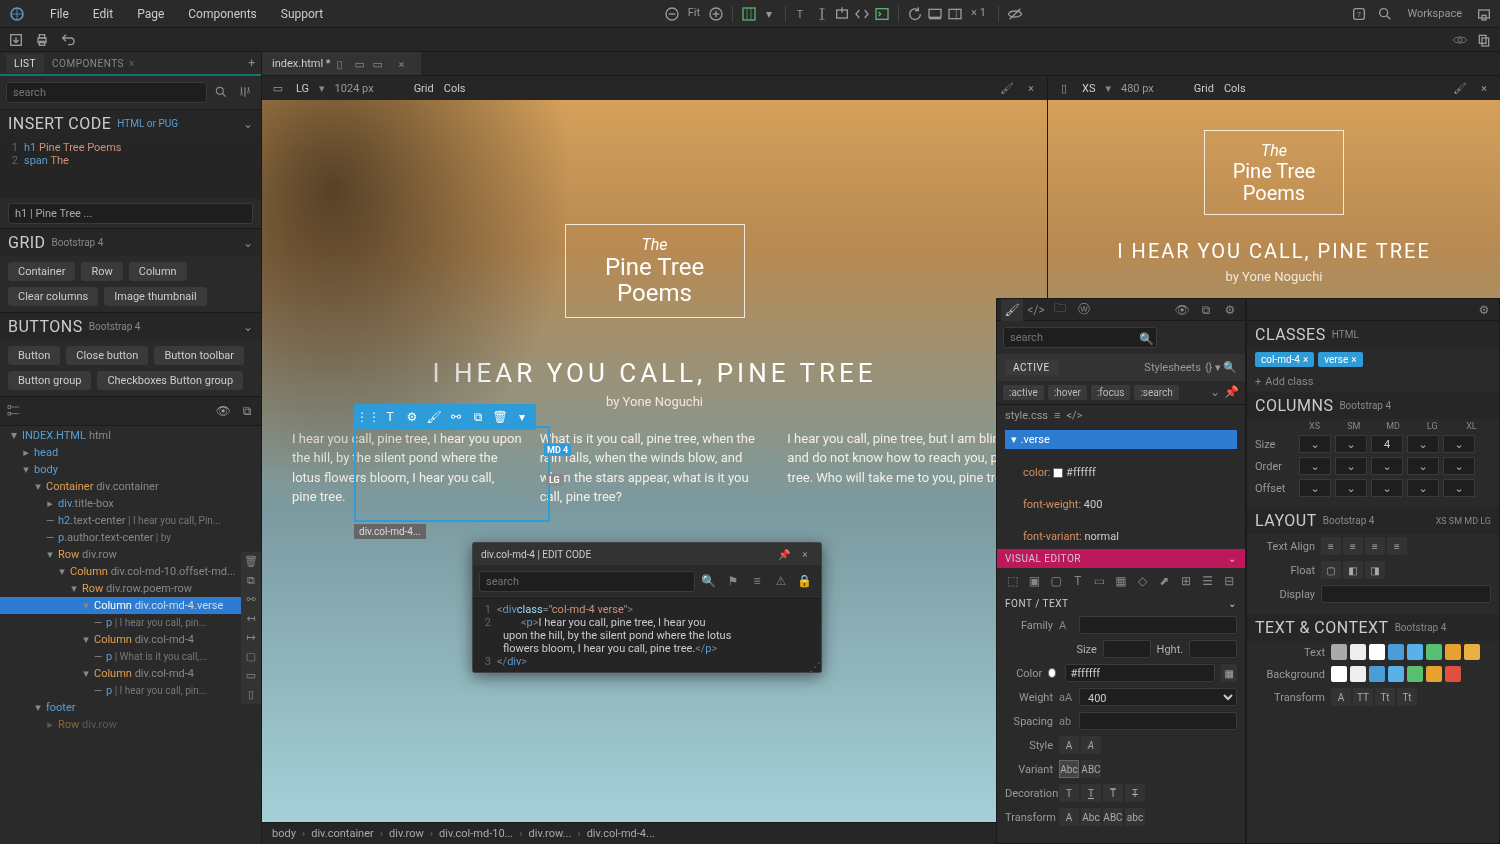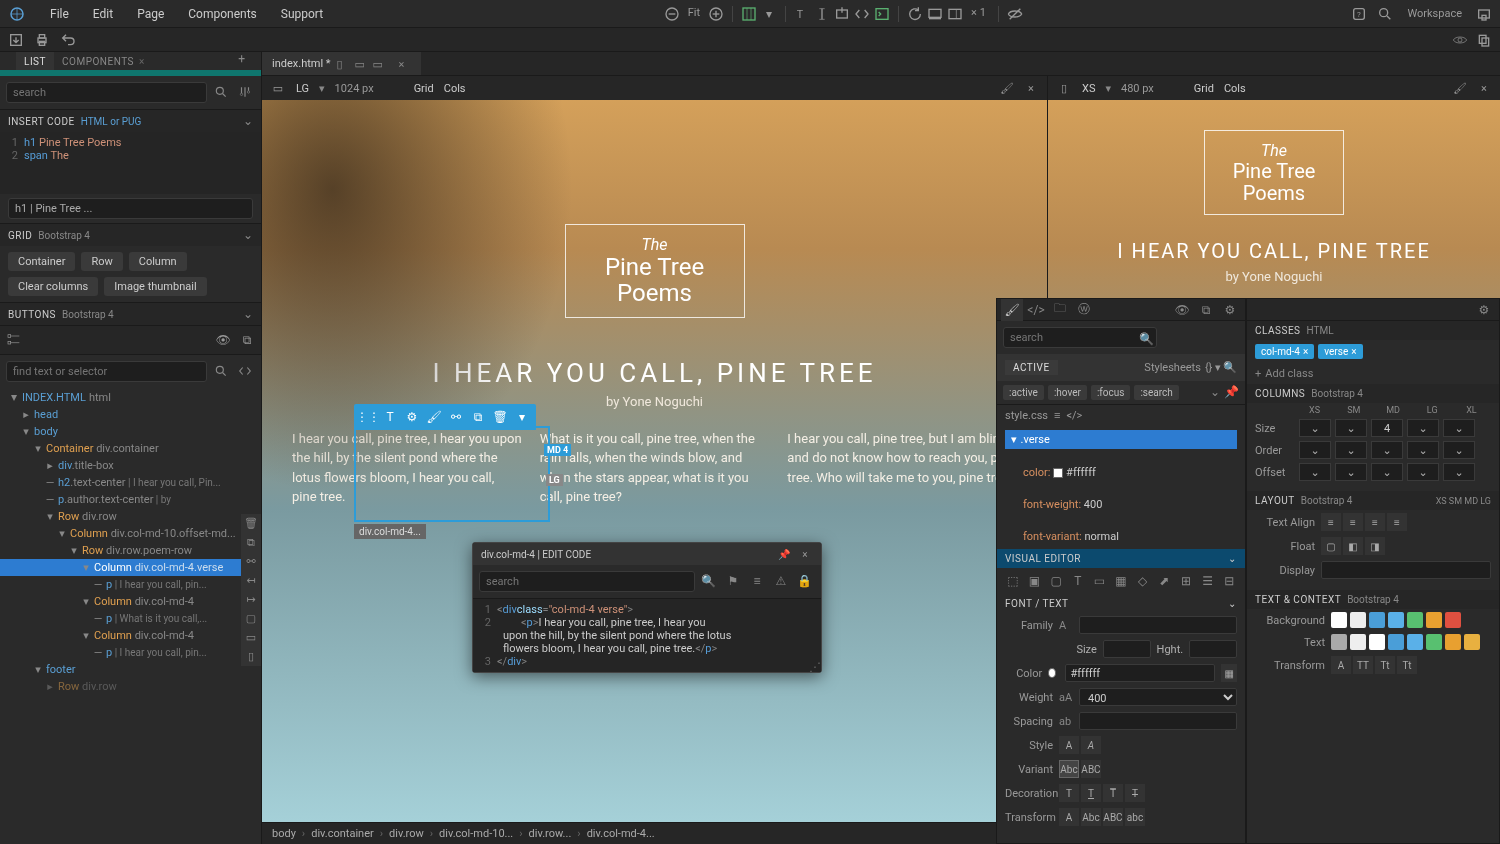--- a/index.html
+++ b/index.html
@@ -19,32 +19,32 @@
 
 .secondbar { height: 24px; background: #262626; display: flex; align-items: center; padding: 0 8px; gap: 12px; border-bottom: 1px solid #1a1a1a; }
 .secondbar-left { display: flex; gap: 10px; }
 .secondbar-right { margin-left: auto; display: flex; gap: 8px; }
 
 
 .main-layout { display: flex; height: calc(844px - 28px - 24px); }
 
 
 .left-panel { width: 262px; background: #2a2a2a; border-right: 1px solid #1a1a1a; display: flex; flex-direction: column; overflow: hidden; }
-.tabbar { height: 24px; display: flex; border-bottom: 6px solid #0f766e; padding: 0 16px; }
+.tabbar { height: 24px; display: flex; align-items: center; border-bottom: 2px solid #0f766e; padding: 0 6px; }
 .tab { padding: 4px 8px; font-size: 10px; letter-spacing: 0.5px; color: #888; cursor: pointer; }
 .tab.active { background: #333; color: #ddd; }
 .tab-close { font-size: 10px; margin-left: 2px; color: #666; }
 .plus-tab { margin-left: auto; color: #888; cursor: pointer; }
 
 .search-row { padding: 6px; display: flex; gap: 4px; }
 .search-input { flex: 1; background: #1e1e1e; border: 1px solid #3a3a3a; border-radius: 3px; padding: 3px 6px; color: #aaa; font-size: 11px; }
 .search-icon-btn { width: 20px; height: 20px; display: flex; align-items: center; justify-content: center; color: #888; }
 
 .section-hdr { padding: 4px 8px; display: flex; align-items: center; gap: 6px; background: #262626; border-top: 1px solid #1a1a1a; }
-.section-hdr .hdr-title { font-size: 10px; letter-spacing: 0.5px; color: #ccc; }
+.section-hdr .hdr-title { font-size: 16px; letter-spacing: 0.5px; color: #ccc; }
 .section-hdr .hdr-sub { font-size: 10px; color: #5a9fd4; }
 .section-hdr .hdr-sub.gray { color: #888; }
 .section-chev { margin-left: auto; color: #888; cursor: pointer; }
 
 .insert-code-editor { background: #252525; padding: 4px 0; font-family: Menlo, monospace; font-size: 11px; }
 .code-line { display: flex; }
 .gutter { width: 24px; text-align: right; padding-right: 6px; color: #666; }
 .code { color: #c586c0; }
 .code .tag { color: #569cd6; }
 .code .txt { color: #ce9178; }
@@ -133,21 +133,21 @@
 .stylesheets { margin-left: auto; font-size: 11px; color: #999; display: flex; align-items: center; gap: 4px;}
 .pseudo-row { display: flex; gap: 4px; padding: 4px 6px; border-bottom: 1px solid #1a1a1a; }
 .pseudo { background: #3a3a3a; padding: 2px 6px; font-size: 10px; border-radius: 2px; color: #bbb;}
 .css-file { padding: 4px 8px; font-size: 11px; color: #999; display:flex; align-items:center; gap:6px;}
 .rule { padding: 4px 8px; }
 .selector-row { background: #2d7cd1; color: #fff; padding: 3px 6px; font-size: 11px; display:flex; align-items:center; gap:4px;}
 .decl { padding: 17px 6px 2px 18px; font-size: 11px; }
 .decl .prop { color: #d89060; }
 .decl .val { color: #ccc; }
 .swatch { display: inline-block; width: 10px; height: 10px; border: 1px solid #666; vertical-align: middle; margin-right: 3px;}
-.ve-hdr { padding: 4px 8px; background: #0c4a6e; font-size: 10px; letter-spacing: 0.5px; color: #ccc; display:flex; align-items:center;}
+.ve-hdr { padding: 4px 8px; background: #be185d; font-size: 10px; letter-spacing: 0.5px; color: #ccc; display:flex; align-items:center;}
 .ve-row { display: flex; align-items:center; padding: 3px 8px; gap: 6px; font-size: 11px;}
 .ve-row label { width: 48px; text-align: right; color: #999; font-size:11px;}
 .ve-input { flex:1; background: #1e1e1e; border: 1px solid #3a3a3a; border-radius: 2px; padding: 2px 4px; color: #ccc; font-size: 11px; height: 18px;}
 .ve-icons { display:flex; gap:2px;}
 .ve-btn { width:20px; height:18px; background:#333; display:flex; align-items:center; justify-content:center; color:#aaa; font-size:10px;}
 .ve-btn.active { background:#444; border:1px solid #666;}
 .icon-row { display:flex; gap:2px; padding: 4px 6px; }
 .icon-row .ib { width:20px; height:18px; display:flex; align-items:center; justify-content:center; color:#888;}
 
 
@@ -384,49 +384,42 @@
       <div class="chip">Column</div>
       <div class="chip">Clear columns</div>
       <div class="chip">Image thumbnail</div>
     </div>
 
     <div class="section-hdr">
       <span class="hdr-title">BUTTONS</span>
       <span class="hdr-sub gray">Bootstrap 4</span>
       <span class="section-chev">⌄</span>
     </div>
+    <div class="chip-row">
+      <div class="chip">Button</div>
+      <div class="chip">Close button</div>
+      <div class="chip">Button toolbar</div>
+      <div class="chip">Button group</div>
+      <div class="chip">Checkboxes Button group</div>
+    </div>
 
     <div class="panel-divider">
       <div class="tb-icon">
           <svg viewBox="0 0 24 24" width="14" height="14">
             <rect x="3" y="4" width="4" height="4" stroke="currentColor" fill="none"></rect>
             <rect x="3" y="14" width="4" height="4" stroke="currentColor" fill="none"></rect>
             <line x1="7" y1="6" x2="20" y2="6" stroke="currentColor"></line>
             <line x1="7" y1="16" x2="20" y2="16" stroke="currentColor"></line>
           </svg>
         </div>
       <div style="flex:1"></div>
       <div class="tb-icon">👁</div>
       <div class="tb-icon">⧉</div>
     </div>
 
-    <div class="search-row">
-      <input class="search-input" placeholder="find text or selector" style="">
-      <div class="search-icon-btn">
-          <svg viewBox="0 0 24 24" width="14" height="14">
-            <circle cx="10" cy="10" r="6" fill="none" stroke="currentColor" stroke-width="2"></circle>
-            <line x1="15" y1="15" x2="20" y2="20" stroke="currentColor" stroke-width="2"></line>
-          </svg>
-        </div>
-      <div class="search-icon-btn">
-          <svg viewBox="0 0 24 24" width="14" height="14">
-            <path d="M8 6 L3 12 L8 18 M16 6 L21 12 L16 18" fill="none" stroke="currentColor" stroke-width="2"></path>
-          </svg>
-        </div>
-    </div>
 
     <div class="tree-item ind-0">
       <span class="tree-toggle">▾</span>
       <span class="tree-label"><span class="elname" style="color:#5a9fd4">INDEX.HTML</span> <span class="elclass">html</span></span>
     </div>
     <div class="tree" id="tree" style="position:relative">
 
       <div style="position:absolute; right:0; top:108px; width:20px; background:#333;">
         <div style="height:19px;display:flex;align-items:center;justify-content:center;color:#888;font-size:11px">🗑</div>
         <div style="height:19px;display:flex;align-items:center;justify-content:center;color:#888;font-size:11px">⧉</div>
@@ -849,42 +842,42 @@
   <div class="ve-row">
       <label style="width:60px">Display</label>
       <input class="ve-input" style="">
     </div>
 
   <div class="section-hdr" style="border:none;margin-top:8px">
       <span class="hdr-title">TEXT &amp; CONTEXT</span> 
       <span class="hdr-sub gray">Bootstrap 4</span>
     </div>
   <div class="ve-row">
-      <label style="width:70px">Background</label>
-    <div class="color-grid" style="padding:0" id="bg-colors">
-        <div class="color-sw" style="background: rgb(255, 255, 255);"></div>
-        <div class="color-sw" style="background: rgb(238, 238, 238);"></div>
-        <div class="color-sw" style="background: rgb(74, 158, 216);"></div>
-        <div class="color-sw" style="background: rgb(90, 176, 232);"></div>
-        <div class="color-sw" style="background: rgb(88, 192, 112);"></div>
-        <div class="color-sw" style="background: rgb(232, 160, 48);"></div>
-        <div class="color-sw" style="background: rgb(224, 80, 64);"></div>
-      </div>
-  </div>
-  <div class="ve-row">
       <label style="width:70px">Text</label>
     <div class="color-grid" style="padding:0" id="text-colors">
         <div class="color-sw" style="background: rgb(170, 170, 170);"></div>
         <div class="color-sw" style="background: rgb(238, 238, 238);"></div>
         <div class="color-sw" style="background: rgb(255, 255, 255);"></div>
         <div class="color-sw" style="background: rgb(74, 158, 216);"></div>
         <div class="color-sw" style="background: rgb(90, 176, 232);"></div>
         <div class="color-sw" style="background: rgb(88, 192, 112);"></div>
         <div class="color-sw" style="background: rgb(232, 160, 48);"></div>
         <div class="color-sw" style="background: rgb(232, 176, 64);"></div>
+      </div>
+  </div>
+  <div class="ve-row">
+      <label style="width:70px">Background</label>
+    <div class="color-grid" style="padding:0" id="bg-colors">
+        <div class="color-sw" style="background: rgb(255, 255, 255);"></div>
+        <div class="color-sw" style="background: rgb(238, 238, 238);"></div>
+        <div class="color-sw" style="background: rgb(74, 158, 216);"></div>
+        <div class="color-sw" style="background: rgb(90, 176, 232);"></div>
+        <div class="color-sw" style="background: rgb(88, 192, 112);"></div>
+        <div class="color-sw" style="background: rgb(232, 160, 48);"></div>
+        <div class="color-sw" style="background: rgb(224, 80, 64);"></div>
       </div>
   </div>
   <div class="ve-row">
       <label style="width:70px">Transform</label>
       <div class="ve-icons">
         <div class="ve-btn">A</div>
         <div class="ve-btn">TT</div>
         <div class="ve-btn">Tt</div>
         <div class="ve-btn">Tt</div>
       </div>

